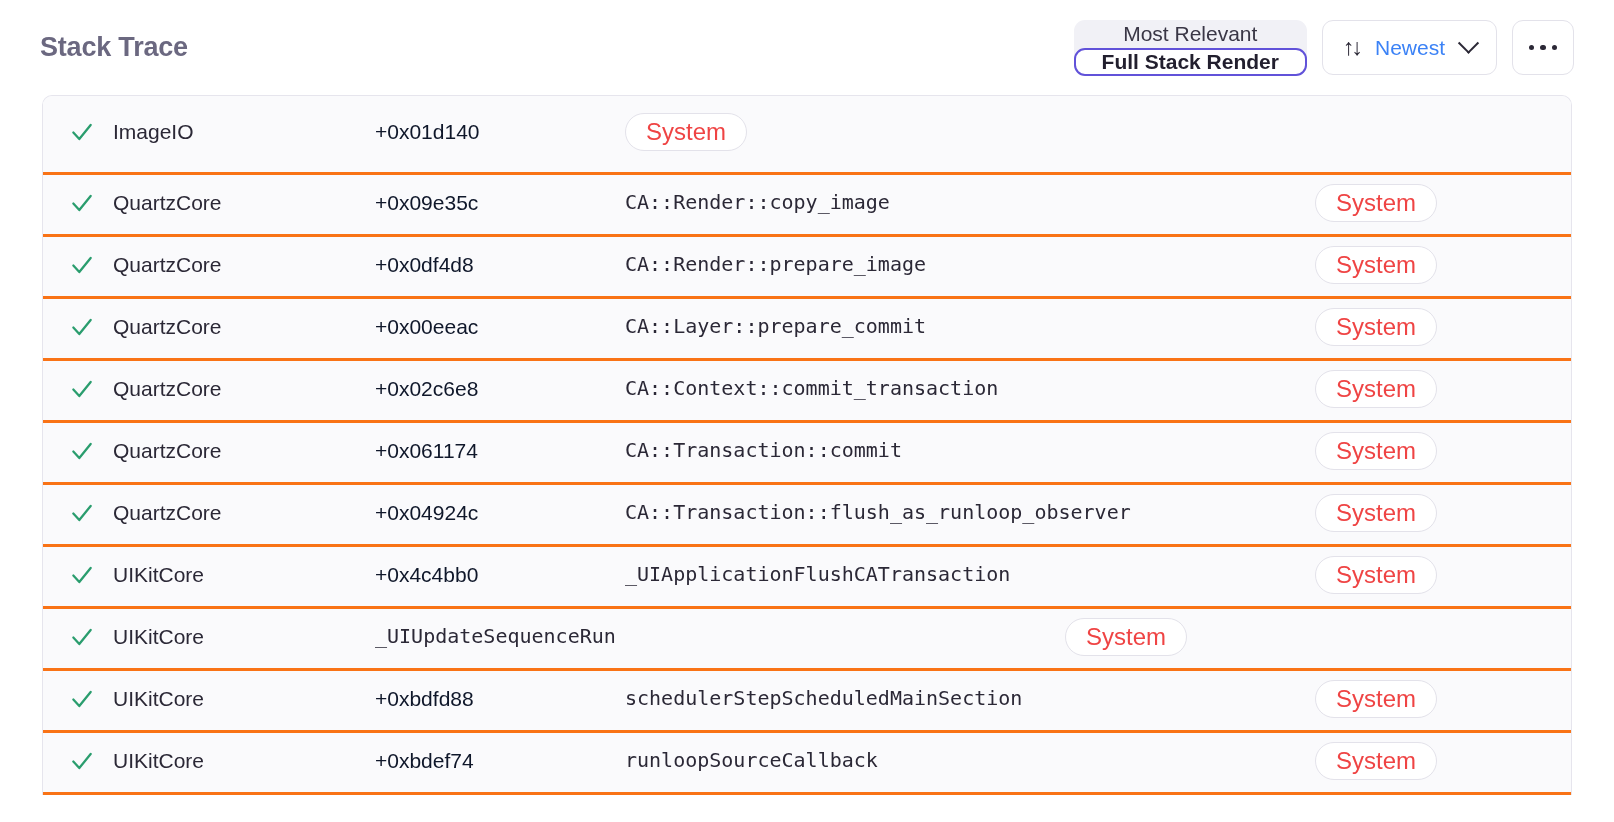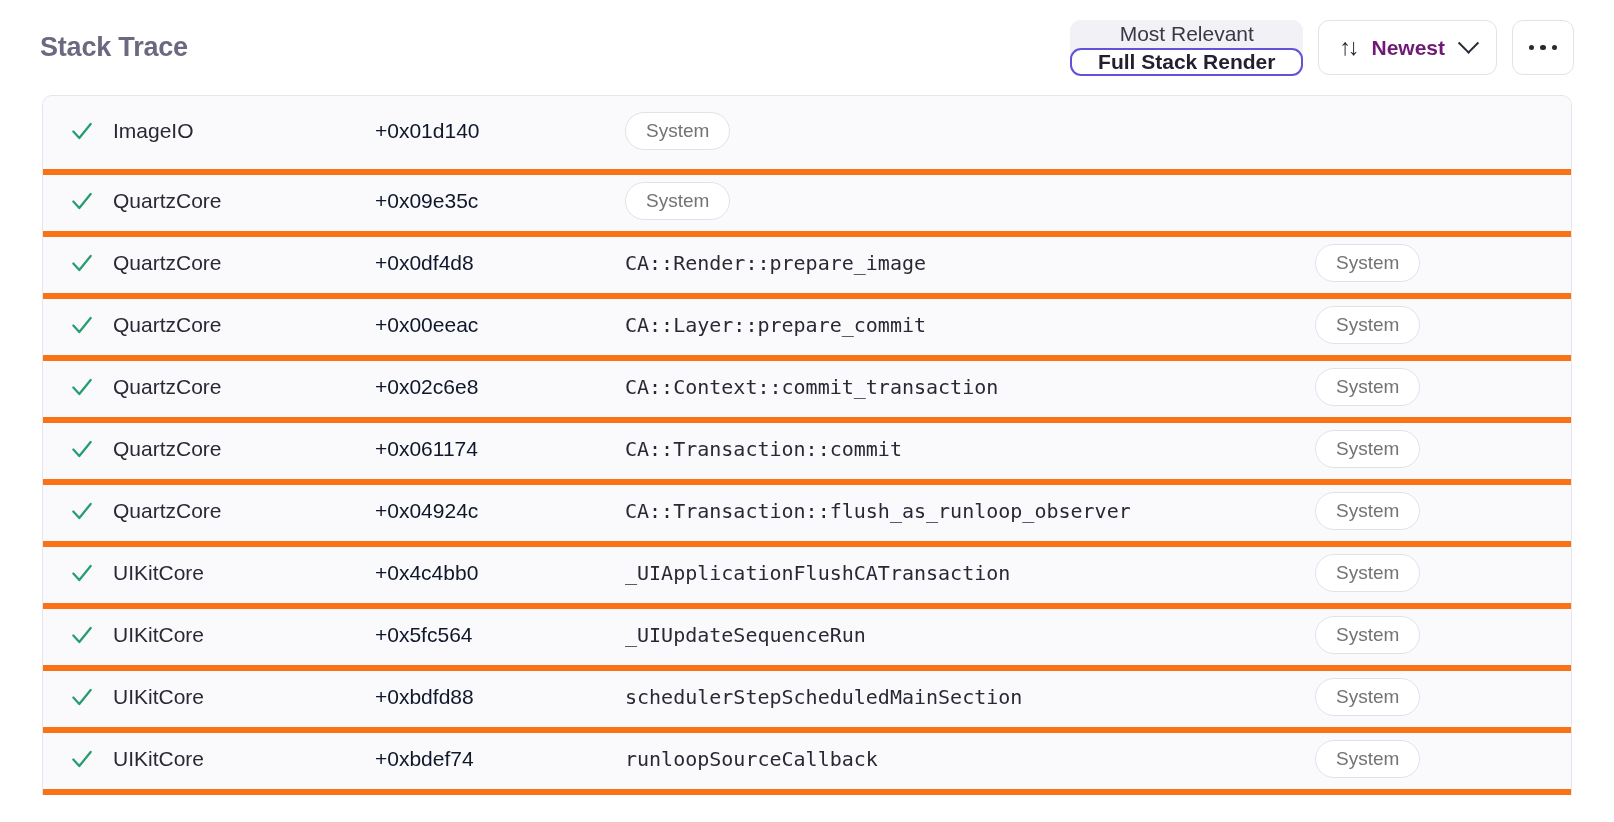--- a/index.html
+++ b/index.html
@@ -88,22 +88,22 @@
   }
   .sort-icon {
     font-size: 23px;
     color: #2b2836;
     line-height: 1;
     letter-spacing: -3px;
     padding-right: 3px;
   }
   .sort-label {
     font-size: 21px;
-    font-weight: bold;
-    color: #701a75;
+    font-weight: normal;
+    color: #3b82f6;
   }
   .chev {
     display: inline-block;
     width: 15px; height: 15px;
     border-right: 2.6px solid #2b2836;
     border-bottom: 2.6px solid #2b2836;
     transform: rotate(45deg) translate(-3px,-3px);
     margin-left: 4px;
   }
 
@@ -136,21 +136,21 @@
     border-bottom: none;
     border-top-left-radius: 10px;
     border-top-right-radius: 10px;
     background: #fafafc;
     overflow: hidden;
   }
   .trace-row {
     display: flex;
     align-items: center;
     min-height: 62px;
-    border-bottom: 6px solid #f97316;
+    border-bottom: 3px solid #f97316;
     background: #fafafc;
     padding: 0 18px 4px 26px;
     cursor: pointer;
   }
   .trace-row:first-child { min-height: 79px; }
   .cell-check {
     flex: 0 0 44px;
     display: flex;
     align-items: center;
     justify-content: flex-start;
@@ -189,22 +189,22 @@
   }
   .badge {
     display: inline-flex;
     align-items: center;
     justify-content: center;
     height: 38px;
     padding: 0 20px;
     border: 1.5px solid #e3e2ea;
     border-radius: 19px;
     background: #ffffff;
-    font-size: 19px;
-    color: #737373;
+    font-size: 24px;
+    color: #ef4444;
     white-space: nowrap;
   }
 </style>
 </head>
 <body>
 
 <div class="page">
 
   <div class="header">
     <div class="page-title">Stack Trace</div>
@@ -246,20 +246,21 @@
         </div>
       </div>
       <div class="trace-row">
         <div class="cell-check">
           <svg class="check-icon" viewBox="0 0 24 24" fill="none">
             <path d="M4 12.5 L9.5 18.5 L20 5.5" stroke="#2a9d6e" stroke-width="2.1" stroke-linecap="round" stroke-linejoin="round"></path>
           </svg>
         </div>
         <div class="cell-lib">QuartzCore</div>
         <div class="cell-addr">+0x09e35c</div>
+        <div class="cell-sym">CA::Render::copy_image</div>
         <div class="cell-badge">
           <span class="badge">System</span>
         </div>
       </div>
       <div class="trace-row">
         <div class="cell-check">
           <svg class="check-icon" viewBox="0 0 24 24" fill="none">
             <path d="M4 12.5 L9.5 18.5 L20 5.5" stroke="#2a9d6e" stroke-width="2.1" stroke-linecap="round" stroke-linejoin="round"></path>
           </svg>
         </div>
@@ -335,21 +336,20 @@
           <span class="badge">System</span>
         </div>
       </div>
       <div class="trace-row">
         <div class="cell-check">
           <svg class="check-icon" viewBox="0 0 24 24" fill="none">
             <path d="M4 12.5 L9.5 18.5 L20 5.5" stroke="#2a9d6e" stroke-width="2.1" stroke-linecap="round" stroke-linejoin="round"></path>
           </svg>
         </div>
         <div class="cell-lib">UIKitCore</div>
-        <div class="cell-addr">+0x5fc564</div>
         <div class="cell-sym">_UIUpdateSequenceRun</div>
         <div class="cell-badge">
           <span class="badge">System</span>
         </div>
       </div>
       <div class="trace-row">
         <div class="cell-check">
           <svg class="check-icon" viewBox="0 0 24 24" fill="none">
             <path d="M4 12.5 L9.5 18.5 L20 5.5" stroke="#2a9d6e" stroke-width="2.1" stroke-linecap="round" stroke-linejoin="round"></path>
           </svg>

